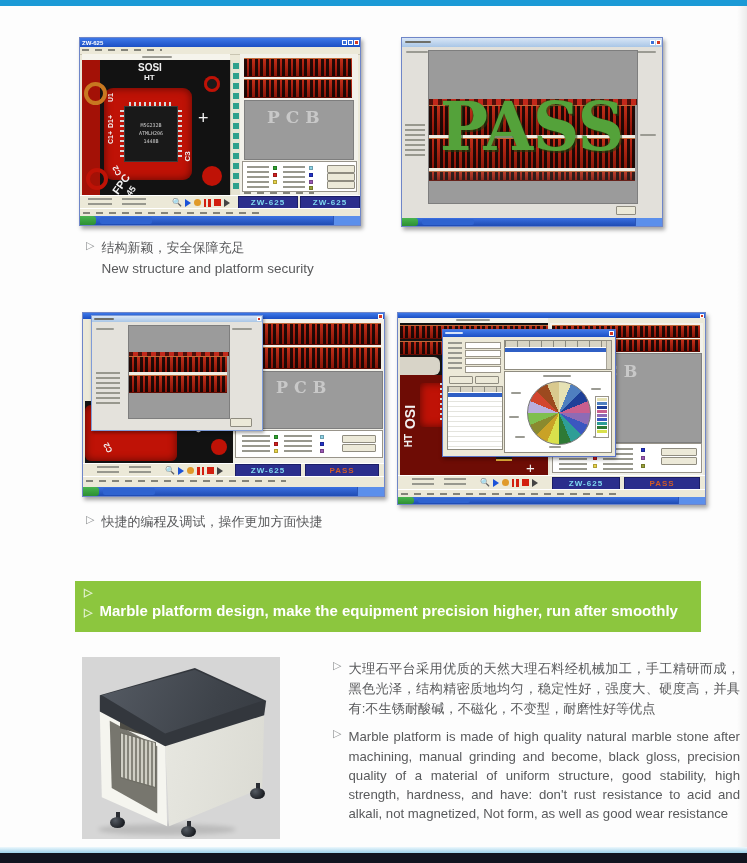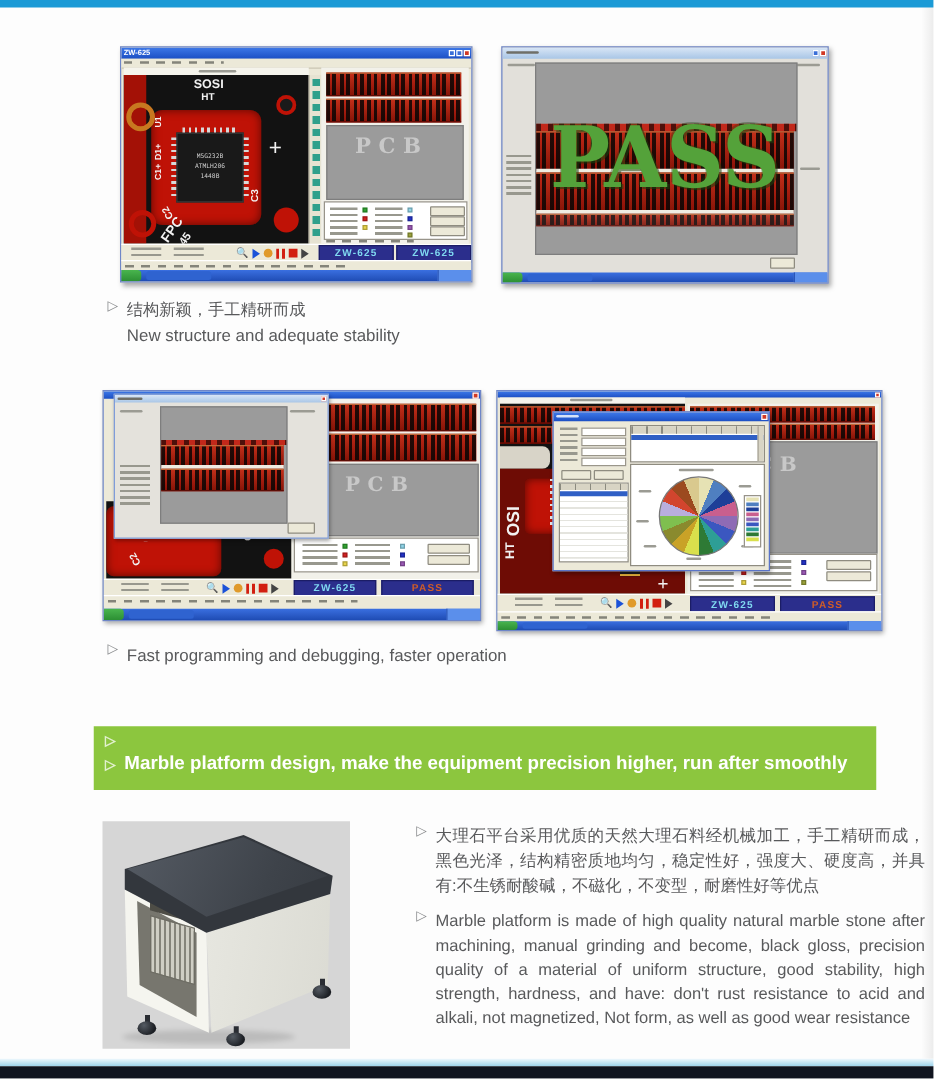--- a/index.html
+++ b/index.html
@@ -150,21 +150,21 @@
   .shadow{position:absolute;left:8%;bottom:2%;width:70%;height:6%;border-radius:50%;
           background:rgba(0,0,0,.12);filter:blur(2px);}
 </style>
 </head>
 <body>
 
 <div class="page">
   <div class="accent-top"></div>
   <div class="edge-right"></div>
 
-  <div class="win" id="shotA" style="left:96px;top:37px;width:280px;height:187px;">
+  <div class="win" id="shotA" style="left:79px;top:37px;width:280px;height:187px;">
     <div class="tbar">
       <span class="ttl">ZW-625</span>
       <span class="tbtns">
         <span class="tbtn"></span>
         <span class="tbtn"></span>
         <span class="tbtn red"></span>
       </span>
     </div>
     <div class="menubar" style="top:9px;height:7px;">
       <div class="mrow" style="left:2px;top:2px;width:80px;height:2px;"></div>
@@ -275,22 +275,22 @@
     <div class="taskbar" style="height:8px;">
       <span class="start"></span>
       <span class="taskbtn"></span>
       <span class="tray"></span>
     </div>
   </div>
 
   <div class="sec" style="left:86px;top:239px;">
     <span class="bullet">▷</span>
     <div>
-      <div class="zh">结构新颖，手工精研而成</div>
-      <div class="en">New structure and adequate stability</div>
+      <div class="zh">结构新颖，安全保障充足</div>
+      <div class="en">New structure and platform security</div>
     </div>
   </div>
 
   <div class="win" id="shotC" style="left:82px;top:312px;width:301px;height:183px;">
     <div class="tbar" style="height:6px;">
       <span class="tbtns">
           <span class="tbtn red"></span>
         </span>
     </div>
 
@@ -482,21 +482,21 @@
     <div class="taskbar" style="height:7px;">
       <span class="start"></span>
       <span class="taskbtn"></span>
       <span class="tray"></span>
     </div>
   </div>
 
   <div class="sec" style="left:86px;top:513px;">
     <span class="bullet">▷</span>
     <div>
-      <div class="en">Fast programming and debugging, faster operation</div>
+      <div class="zh">快捷的编程及调试，操作更加方面快捷</div>
     </div>
   </div>
 
   <div class="gbanner">
     <div class="gline gline1">
       <span class="gb">▷</span>
     </div>
     <div class="gline gline2">
       <span class="gb">▷</span>
       <span>Marble platform design, make the equipment precision higher, run after smoothly</span>

